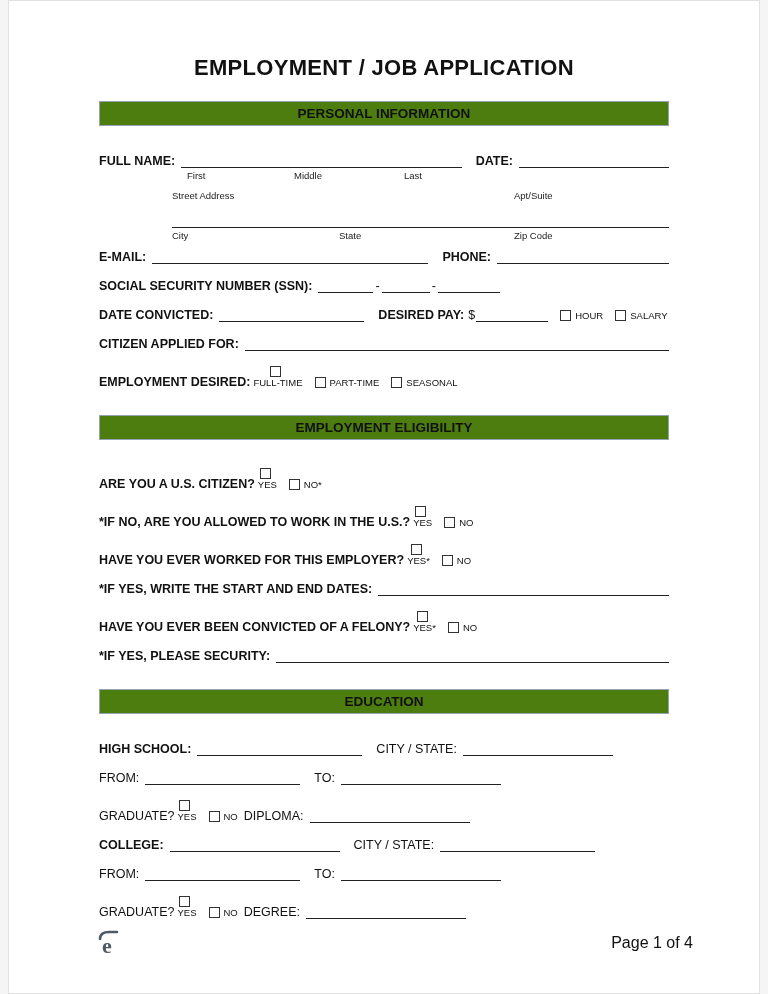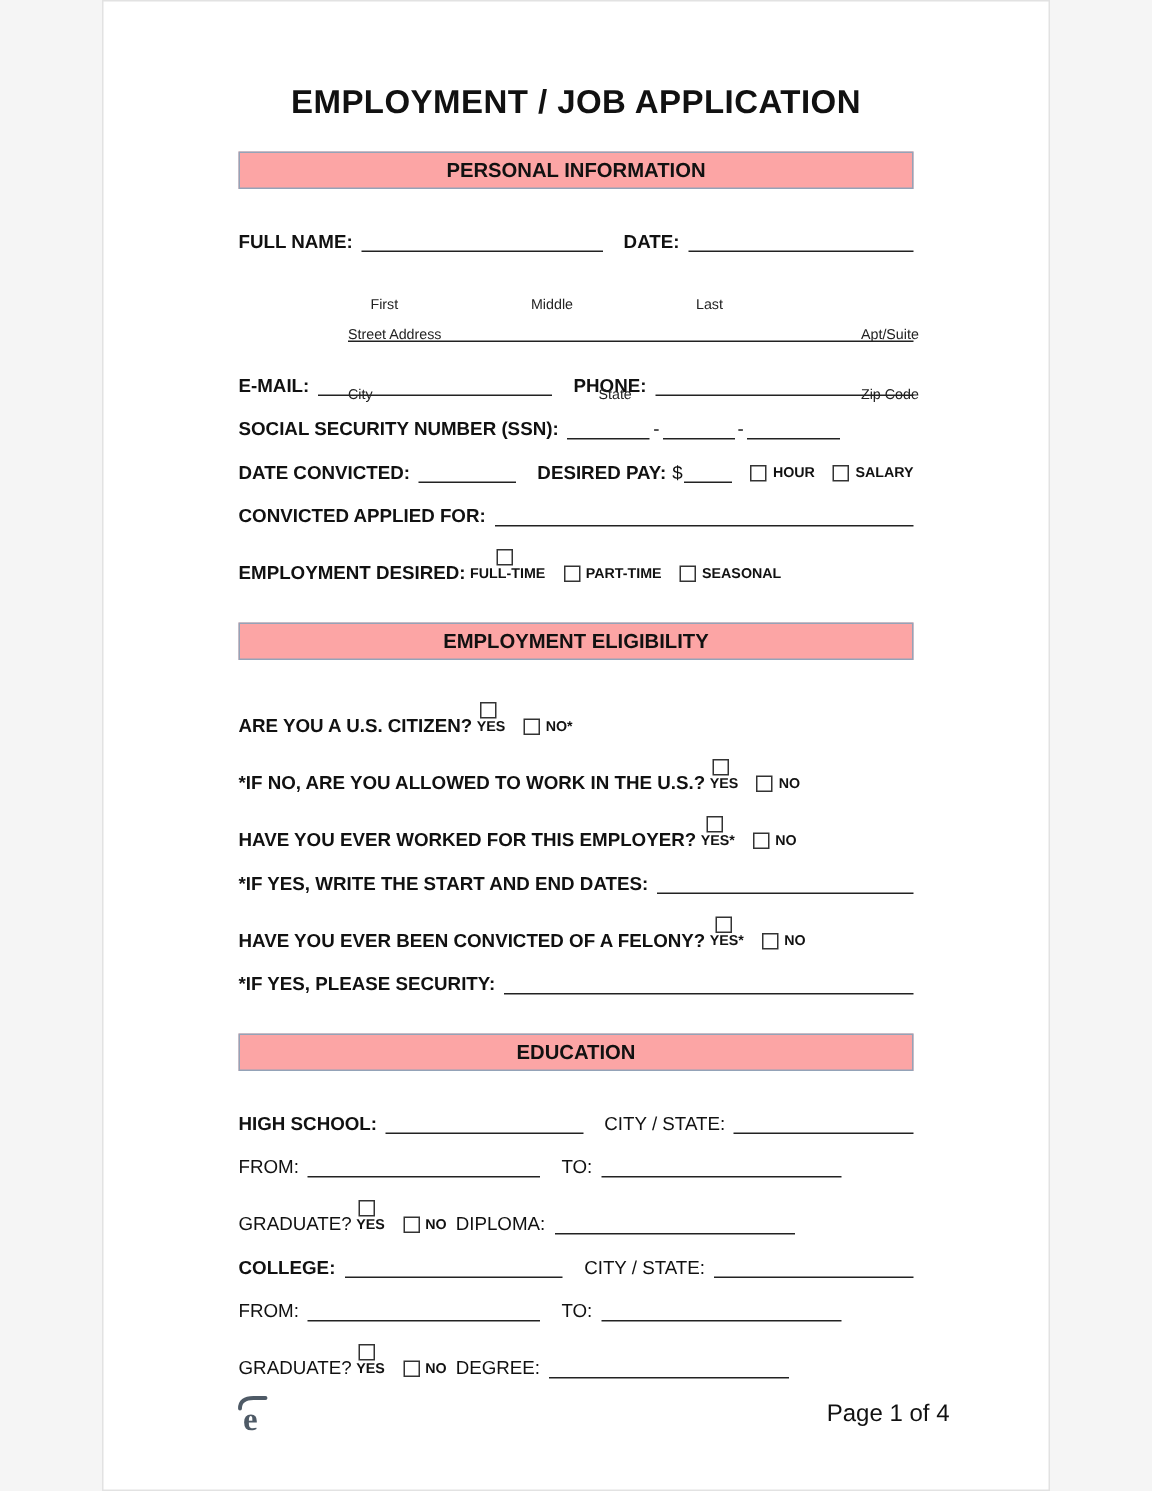--- a/index.html
+++ b/index.html
@@ -1,38 +1,38 @@
 <!DOCTYPE html>
 <html><head>
 <meta charset="utf-8">
 <style>
   html,body { margin:0; padding:0; background:#f5f5f5; }
   .page {
-    position:relative; width:632px; height:994px; margin:0 auto;
+    position:relative; width:752px; height:994px; margin:0 auto;
     box-sizing:border-box; background:#ffffff; border:1px solid #e2e2e2;
     padding:54px 90px 0 90px;
     font-family:"Liberation Sans", sans-serif; color:#111;
   }
   .title { text-align:center; font-size:22px; font-weight:bold; letter-spacing:.3px; margin:0 0 20px 0; }
   .sec-bar {
-    background:#fca5a5; border:1px solid #94a3b8; text-align:center;
+    background:#4d7c0f; border:1px solid #94a3b8; text-align:center;
     font-weight:bold; font-size:13.5px; padding:4px 0; margin:0 0 28px 0;
   }
   .sec-bar.mid { margin-top:26px; }
   .row { display:flex; align-items:flex-end; margin-bottom:15px; }
   .row.tight { margin-bottom:2px;align-items:flex-end; }
   .blabel { font-weight:bold; font-size:12.5px; white-space:nowrap; }
   .rlabel { font-weight:normal; font-size:12.5px; white-space:nowrap; }
   .line { border-bottom:1px solid #222; height:13px; margin-left:6px; box-sizing:border-box; }
   .line.flex { flex:1; }
   .gap-l { margin-left:14px; }
   .sub-row { position:relative; height:11px; font-size:9.5px; color:#222; margin-bottom:9px; }
-  .sub-row span { position:absolute; top:0; white-space:nowrap;margin-top:28px; }
+  .sub-row span { position:absolute; top:0; white-space:nowrap; }
   .cb { width:9px; height:9px; border:1px solid #333; background:#fff; display:inline-block; flex:none; margin-right:4px; }
-  .opt { display:flex; align-items:center; font-size:9.5px; margin-left:12px; white-space:nowrap; padding-bottom:1px;font-weight:bold; }
+  .opt { display:flex; align-items:center; font-size:9.5px; margin-left:12px; white-space:nowrap; padding-bottom:1px; }
   .opt.first { margin-left:3px;flex-direction:column; }
   .footer {
     position:absolute; left:88px; right:66px; bottom:36px;
     display:flex; justify-content:space-between; align-items:center;
   }
   .page-num { font-size:16px; color:#111; }
   .logo { display:flex; align-items:center; }
 </style>
 </head>
 <body>
@@ -95,21 +95,21 @@
       <span class="cb"></span>
       <span>HOUR</span>
     </span>
     <span class="opt">
       <span class="cb"></span>
       <span>SALARY</span>
     </span>
   </div>
 
   <div class="row">
-    <span class="blabel">CONVICTED APPLIED FOR:</span>
+    <span class="blabel">CITIZEN APPLIED FOR:</span>
     <span class="line flex"></span>
   </div>
 
   <div class="row">
     <span class="blabel">EMPLOYMENT DESIRED:</span>
     <span class="opt first">
       <span class="cb"></span>
       <span>FULL-TIME</span>
     </span>
     <span class="opt">

